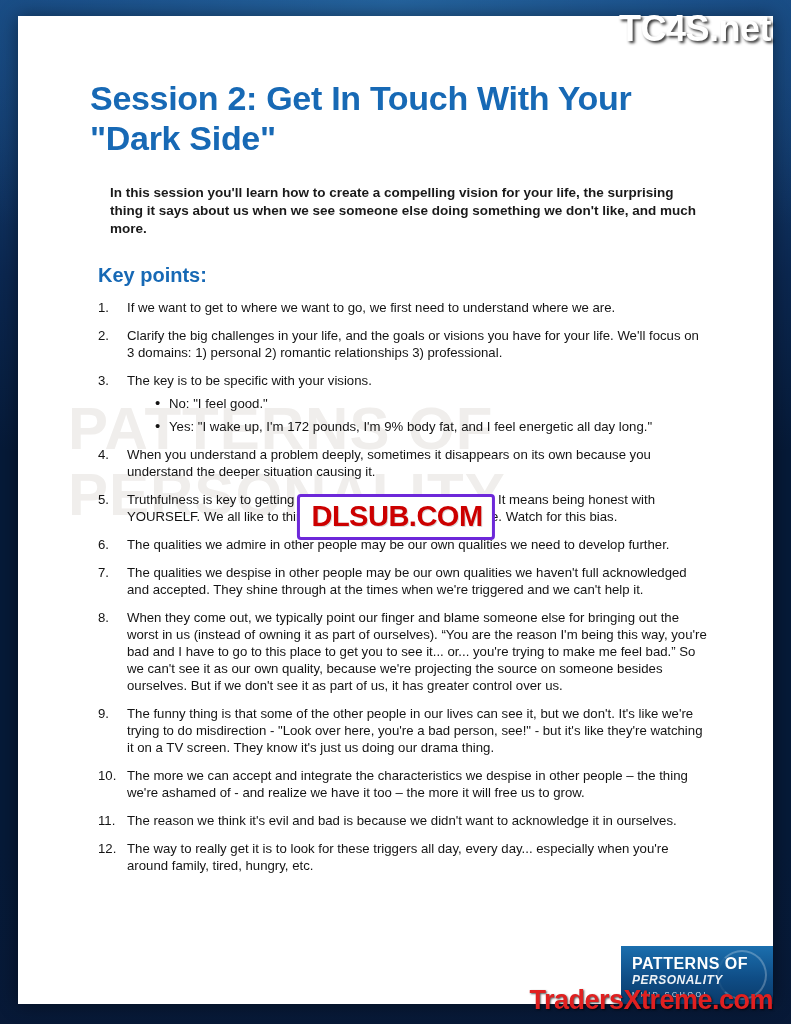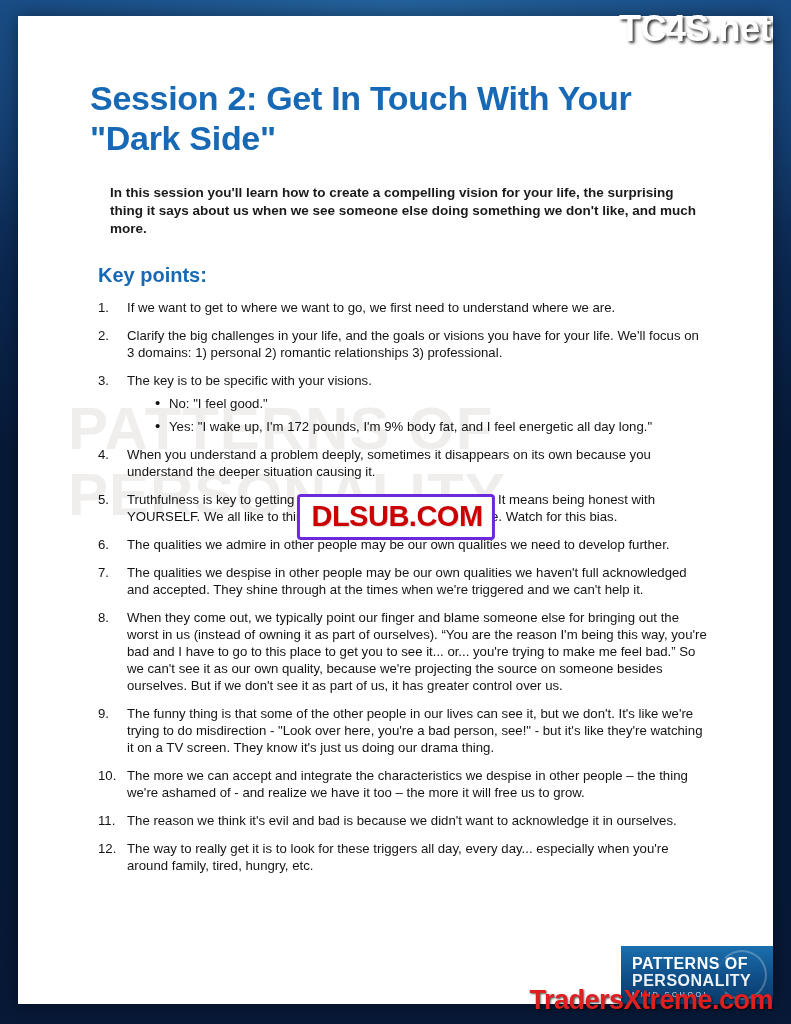--- a/index.html
+++ b/index.html
@@ -154,25 +154,26 @@
     padding: 9px 10px 0 11px;
     overflow: hidden;
   }
   .logo-box .l1 {
     font-size: 16px;
     font-weight: bold;
     letter-spacing: 0.5px;
     line-height: 17px;
   }
   .logo-box .l2 {
-    font-size: 16px;
+    font-size: 12px;
     font-weight: bold;
     letter-spacing: 0.5px;
     line-height: 17px;
     opacity: 0.92;
+    font-style: italic;
   }
   .logo-box .l3 {
     font-size: 7px;
     letter-spacing: 2.6px;
     margin-top: 2px;
     opacity: 0.85;
   }
   .logo-swirl {
     position: absolute;
     right: 6px;

